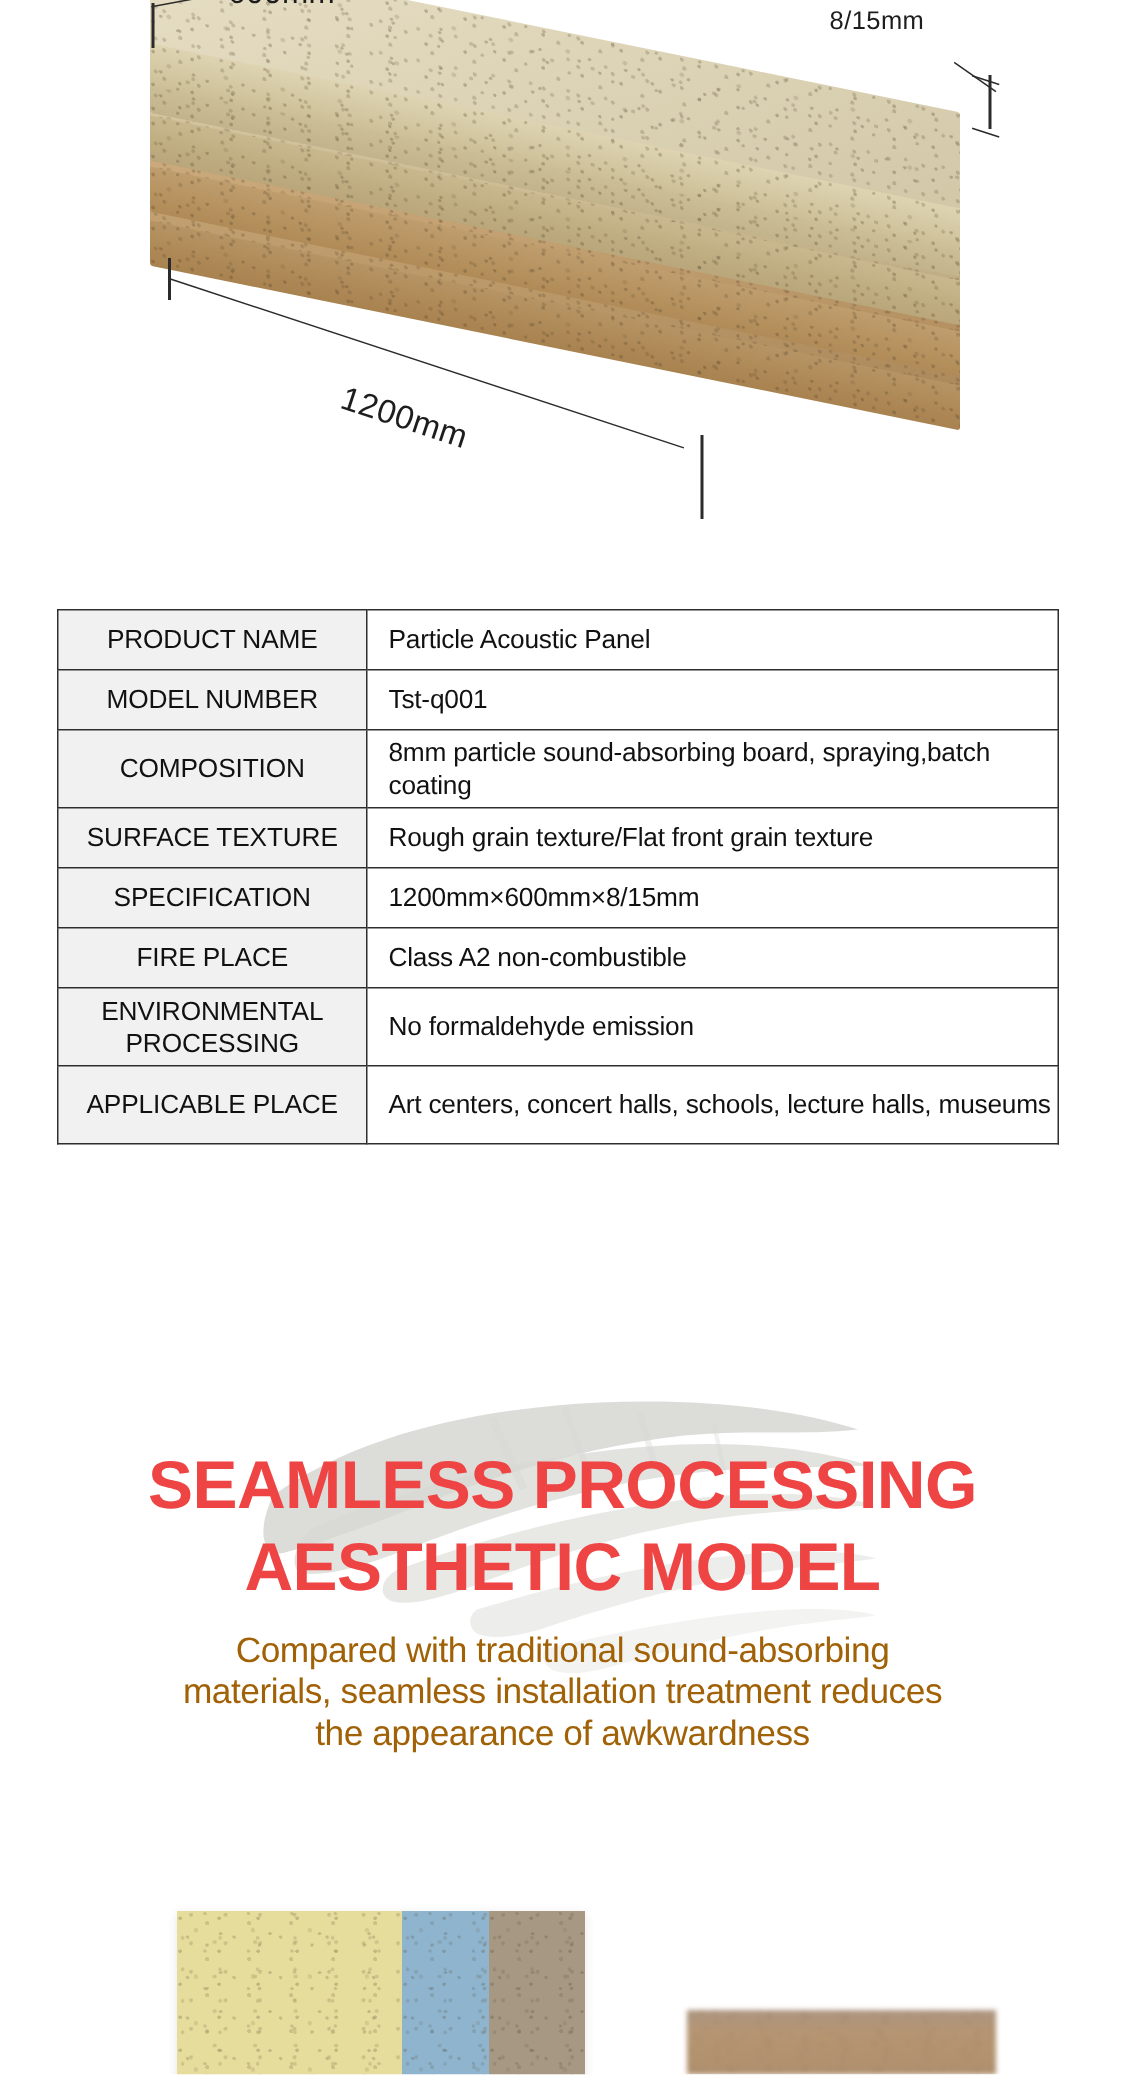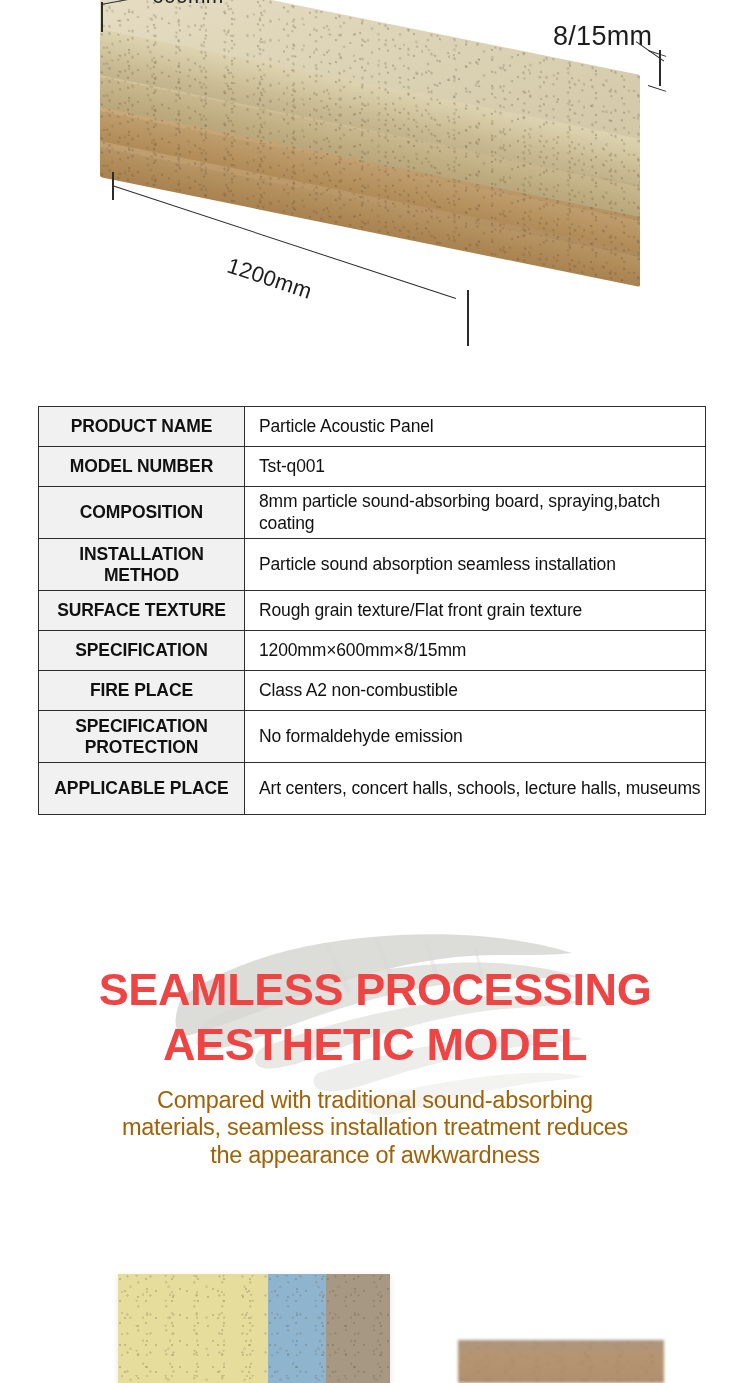--- a/index.html
+++ b/index.html
@@ -85,22 +85,22 @@
   #dim-top-label {
     left: 152px; top: -16px;
     font-size: 21px; letter-spacing: .3px;
   }
   #dim-top-tick   { left: 101px; top: 2px;  width: 1.6px; height: 30px; }
   #dim-top-rule   { left: 101px; top: 4px;  width: 248px; height: 1.4px;
                     transform-origin: left center; transform: rotate(-10.5deg); }
 
   
   #dim-th-label {
-    left: 553px; top: 21px;
-    font-size: 27px; letter-spacing: .3px;
+    left: 553px; top: 4px;
+    font-size: 17px; letter-spacing: .3px;
   }
   #dim-th-leader { left: 636px; top: 41px; width: 34px; height: 1.4px;
                    transform-origin: left center; transform: rotate(35deg); }
   #dim-th-bar    { left: 659px; top: 50px; width: 1.6px; height: 36px; }
   #dim-th-cap-t  { left: 648px; top: 50px; width: 19px; height: 1.4px;
                    transform-origin: left center; transform: rotate(18deg); }
   #dim-th-cap-b  { left: 648px; top: 85px; width: 19px; height: 1.4px;
                    transform-origin: left center; transform: rotate(18deg); }
 
   
@@ -130,21 +130,20 @@
     vertical-align: middle;
   }
   table.spec td.k {
     width: 206px;
     background: #f1f1f1;
     text-align: center;
     font-size: 17.5px;
     line-height: 1.17;
     padding: 4px 6px;
     letter-spacing: -.1px;
-    font-weight: bold;
   }
   table.spec td.v {
     background: #ffffff;
     text-align: left;
     font-size: 17.5px;
     line-height: 1.22;
     padding: 4px 0 4px 14px;
     letter-spacing: -.15px;
     margin-top: 13px;
   }
@@ -295,38 +294,34 @@
       <td class="v">Particle Acoustic Panel</td>
     </tr>
     <tr class="r-sm">
       <td class="k">MODEL NUMBER</td>
       <td class="v">Tst-q001</td>
     </tr>
     <tr class="r-lg">
       <td class="k">COMPOSITION</td>
       <td class="v">8mm particle sound-absorbing board, spraying,batch coating</td>
     </tr>
-    <tr class="r-lg">
-      <td class="k">INSTALLATION METHOD</td>
-      <td class="v">Particle sound absorption seamless installation</td>
-    </tr>
     <tr class="r-sm">
       <td class="k">SURFACE TEXTURE</td>
       <td class="v">Rough grain texture/Flat front grain texture</td>
     </tr>
     <tr class="r-sm">
       <td class="k">SPECIFICATION</td>
       <td class="v">1200mm×600mm×8/15mm</td>
     </tr>
     <tr class="r-sm">
       <td class="k">FIRE PLACE</td>
       <td class="v">Class A2 non-combustible</td>
     </tr>
     <tr class="r-lg">
-      <td class="k">SPECIFICATION PROTECTION</td>
+      <td class="k">ENVIRONMENTAL PROCESSING</td>
       <td class="v">No formaldehyde emission</td>
     </tr>
     <tr class="r-lg">
       <td class="k">APPLICABLE PLACE</td>
       <td class="v">Art centers, concert halls, schools, lecture halls, museums</td>
     </tr>
   </tbody>
 </table>
 
 <div class="promo">

